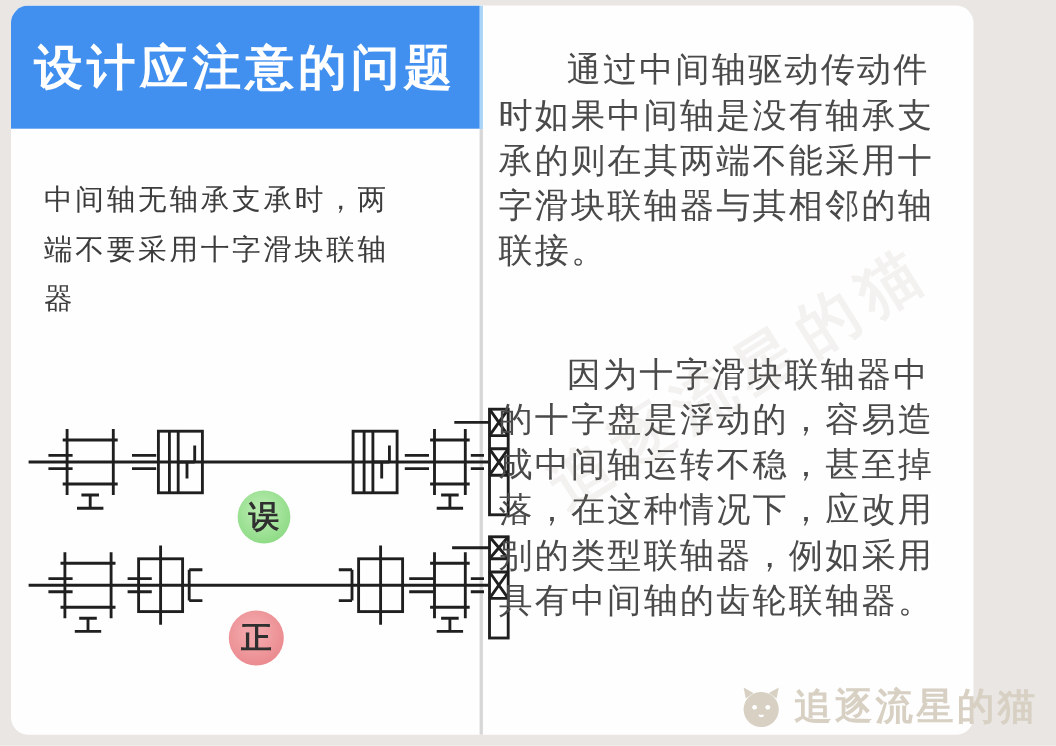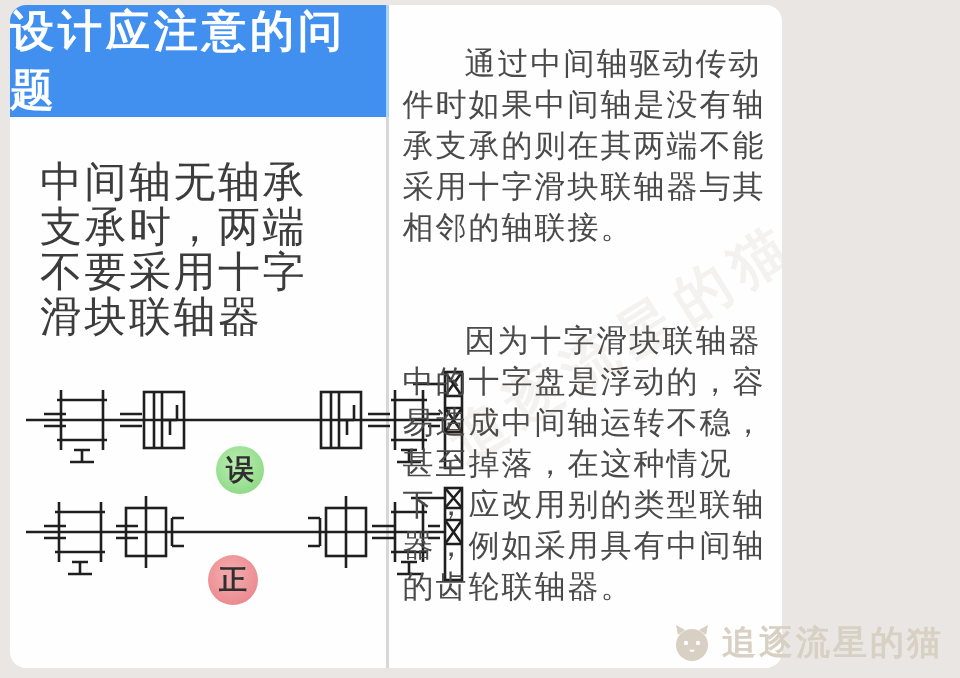--- a/index.html
+++ b/index.html
@@ -6,21 +6,21 @@
   html,body { width: 960px; height: 678px; }
   body {
     font-family: "Liberation Sans", sans-serif;
     background: #e9e6e3;
     position: relative;
     overflow: hidden;
   }
   .card {
     position: absolute;
     left: 10px; top: 5px;
-    width: 772px; height: 663px;
+    width: 875px; height: 663px;
     background: #fefefe;
     border-radius: 16px;
     overflow: hidden;
     display: flex;
   }
   .col { position: relative; height: 100%; }
   .col-left  { width: 458px; }
   .col-right { width: 479px; }
   .divider {
     width: 3px; height: 100%;
@@ -34,21 +34,21 @@
     justify-content: center;
     color: #ffffff;
     font-size: 44px;
     font-weight: 700;
     letter-spacing: 4px;
   }
   .col-body { position: relative; height: 551px; }
 
   .problem-title {
     padding: 42px 58px 0 30px;
-    font-size: 42px;
+    font-size: 26px;
     line-height: 45px;
     letter-spacing: 2.5px;
     color: #3c3c3c;
     font-weight: 500;
   }
   .schematic {
     position: absolute;
     left: 10px;
     stroke: #1f1f1f;
     stroke-width: 2.6;

